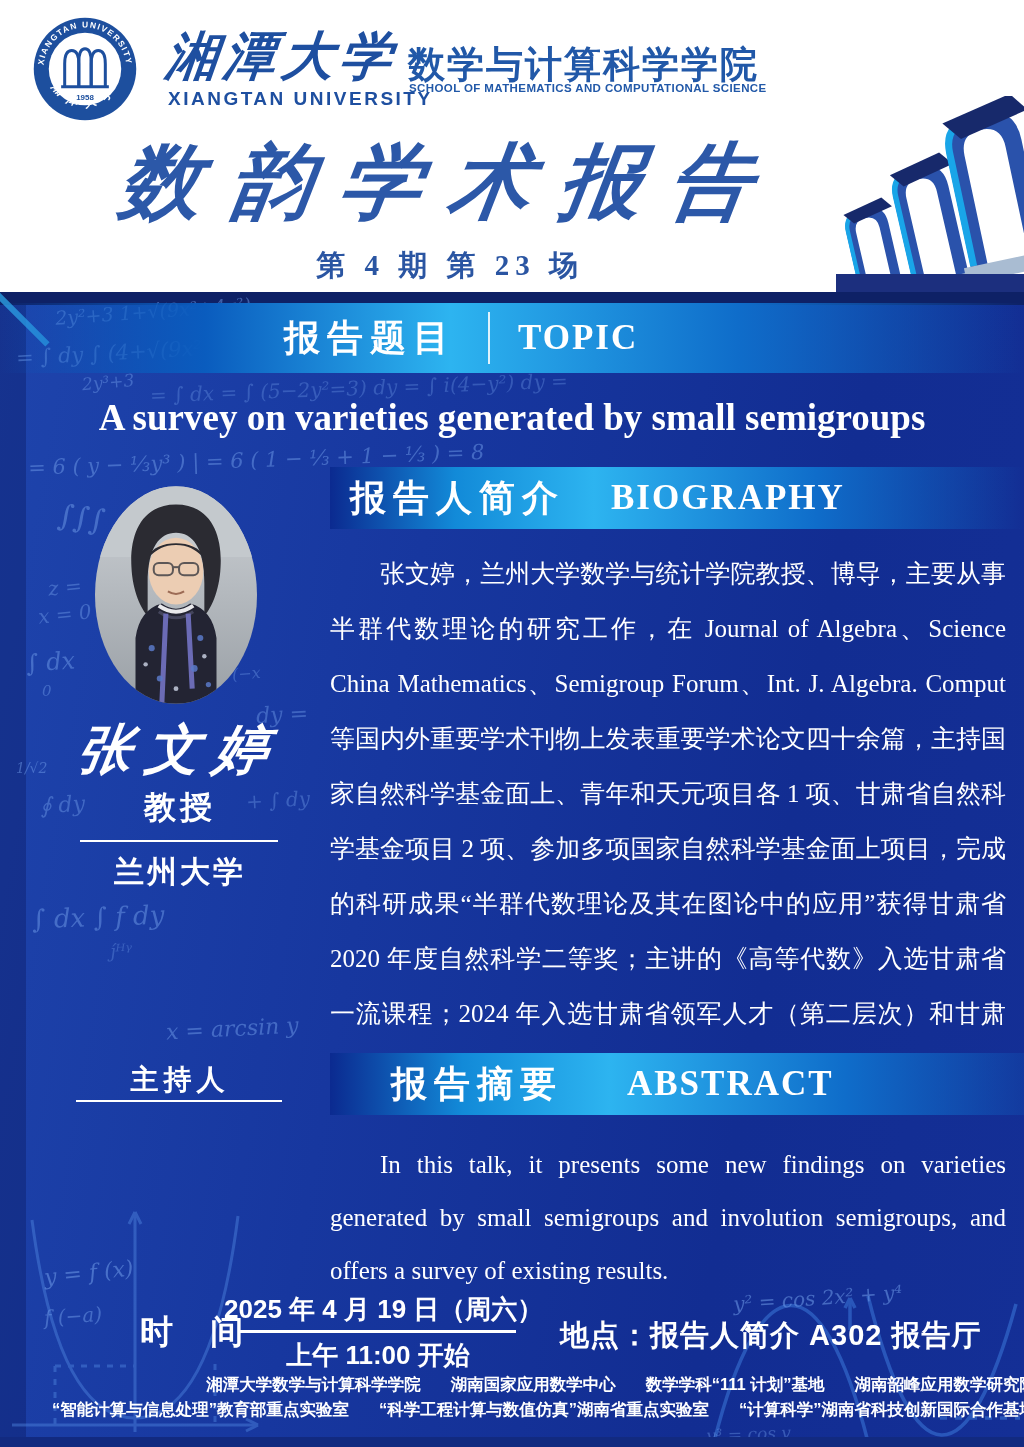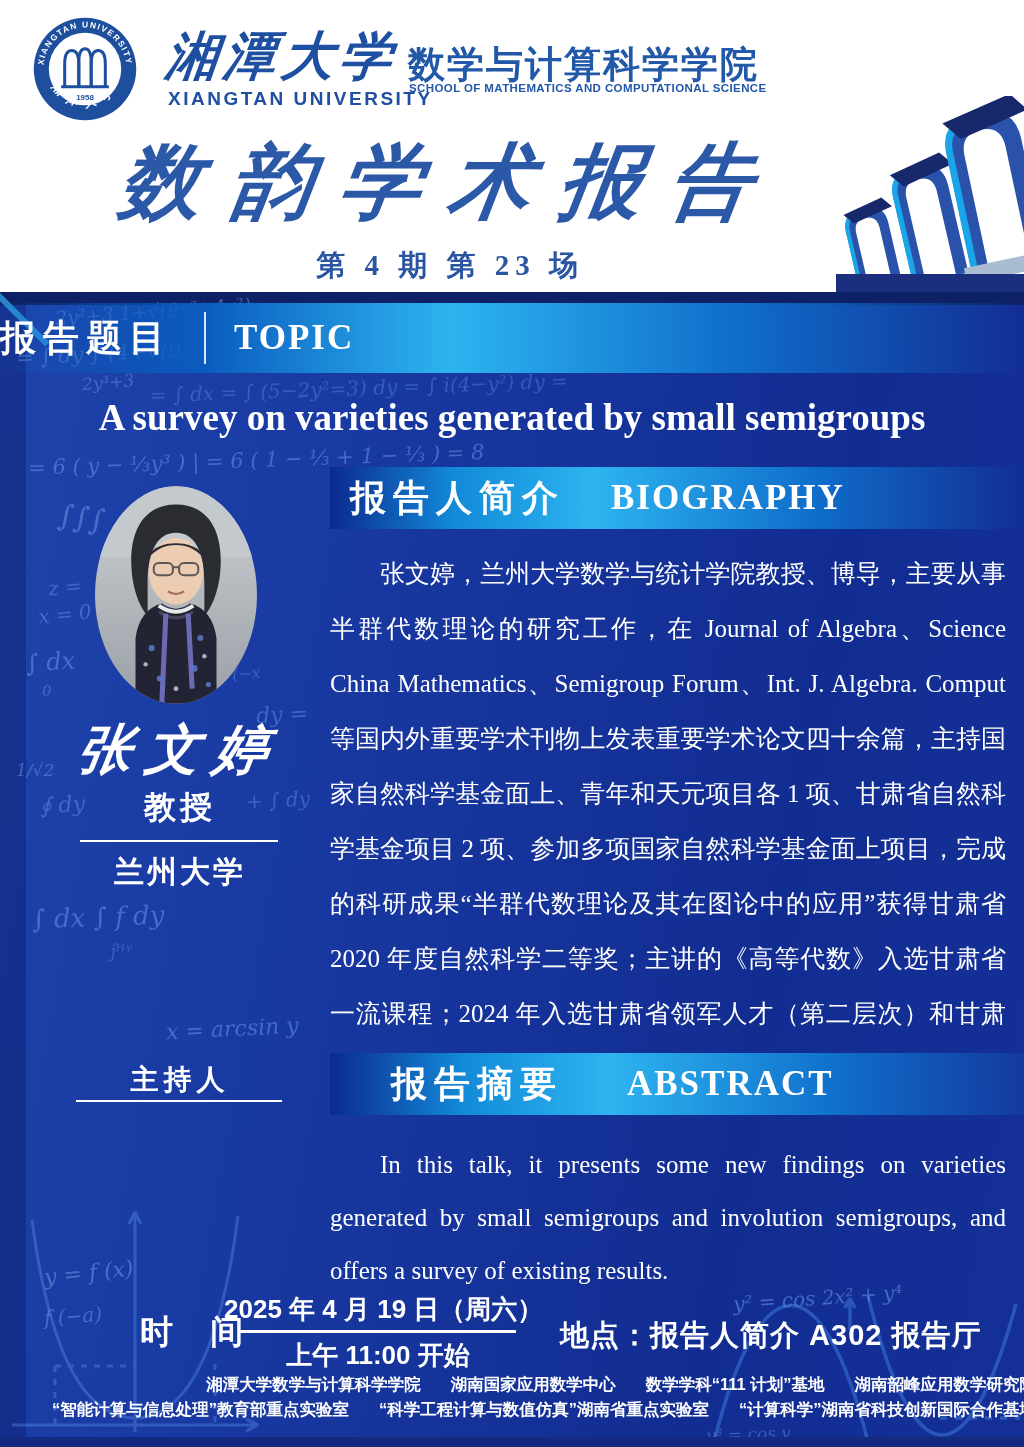--- a/index.html
+++ b/index.html
@@ -126,34 +126,34 @@
       <span class="wm" style="left: 82px; top: 80px; font-size: 17px; opacity: 0.45; transform: rotate(-5deg);">2y³+3</span>
       <span class="wm" style="left: 150px; top: 84px; font-size: 20px; opacity: 0.35; transform: rotate(-2deg);">= ∫ dx = ∫ (5−2y²=3) dy = ∫ i(4−y²) dy =</span>
       <span class="wm" style="left: 28px; top: 156px; font-size: 21px; opacity: 0.5; transform: rotate(-2deg);">= 6 ( y − ⅓y³ ) |  = 6 ( 1 − ⅓ + 1 − ⅓ ) = 8</span>
       <span class="wm" style="left: 58px; top: 208px; font-size: 30px; opacity: 0.5; transform: rotate(8deg);">∫∫∫</span>
       <span class="wm" style="left: 48px; top: 283px; font-size: 20px; opacity: 0.45; transform: rotate(-6deg);">z =</span>
       <span class="wm" style="left: 38px; top: 310px; font-size: 20px; opacity: 0.45; transform: rotate(-6deg);">x = 0</span>
       <span class="wm" style="left: 26px; top: 356px; font-size: 24px; opacity: 0.5; transform: rotate(-4deg);">∫ dx</span>
       <span class="wm" style="left: 42px; top: 390px; font-size: 15px; opacity: 0.45; transform: rotate(0deg);">0</span>
       <span class="wm" style="left: 232px; top: 372px; font-size: 16px; opacity: 0.4; transform: rotate(-4deg);">(−x</span>
       <span class="wm" style="left: 256px; top: 410px; font-size: 22px; opacity: 0.45; transform: rotate(-3deg);">dy =</span>
-      <span class="wm" style="left: 16px; top: 468px; font-size: 17px; opacity: 0.5; transform: rotate(0deg);">1/√2</span>
+      <span class="wm" style="left: 16px; top: 468px; font-size: 14px; opacity: 0.5; transform: rotate(0deg);">1/√2</span>
       <span class="wm" style="left: 40px; top: 500px; font-size: 22px; opacity: 0.45; transform: rotate(-3deg);">∮ dy</span>
       <span class="wm" style="left: 246px; top: 496px; font-size: 20px; opacity: 0.4; transform: rotate(-3deg);">+ ∫ dy</span>
       <span class="wm" style="left: 32px; top: 610px; font-size: 26px; opacity: 0.5; transform: rotate(-2deg);">∫ dx   ∫ f dy</span>
       <span class="wm" style="left: 110px; top: 648px; font-size: 18px; opacity: 0.35; transform: rotate(-3deg);">ȷ́ᴴᵞ</span>
       <span class="wm" style="left: 166px; top: 724px; font-size: 22px; opacity: 0.5; transform: rotate(-3deg);">x = arcsin y</span>
       <span class="wm" style="left: 44px; top: 968px; font-size: 22px; opacity: 0.55; transform: rotate(-6deg);">y = f (x)</span>
       <span class="wm" style="left: 44px; top: 1012px; font-size: 20px; opacity: 0.5; transform: rotate(-4deg);">f (−a)</span>
       <span class="wm" style="left: 733px; top: 994px; font-size: 20px; opacity: 0.55; transform: rotate(-4deg);">y² = cos 2x² + y⁴</span>
       <span class="wm" style="left: 706px; top: 1132px; font-size: 17px; opacity: 0.4; transform: rotate(-2deg);">y³ = cos v</span>
     </div>
 
   <div class="abs band band-topic">
-    <span class="band-cn" style="">报告题目</span>
+    <span class="band-cn" style="margin-left:284px;">报告题目</span>
     <span class="band-div"></span>
     <span class="band-en">TOPIC</span>
   </div>
   <div class="abs talk-title">A survey on varieties generated by small semigroups</div>
 
   <div class="abs band-side band-bio">
     <span class="band-cn" style="margin-left:20px;">报告人简介</span>
     <span class="band-en" style="margin-left:46px;">BIOGRAPHY</span>
   </div>
   <div class="abs bio-text">张文婷，兰州大学数学与统计学院教授、博导，主要从事半群代数理论的研究工作，在 Journal of Algebra、Science China Mathematics、Semigroup Forum、Int. J. Algebra. Comput 等国内外重要学术刊物上发表重要学术论文四十余篇，主持国家自然科学基金面上、青年和天元项目各 1 项、甘肃省自然科学基金项目 2 项、参加多项国家自然科学基金面上项目，完成的科研成果“半群代数理论及其在图论中的应用”获得甘肃省 2020 年度自然科学二等奖；主讲的《高等代数》入选甘肃省一流课程；2024 年入选甘肃省领军人才（第二层次）和甘肃省“飞天学者”特聘教授。</div>

